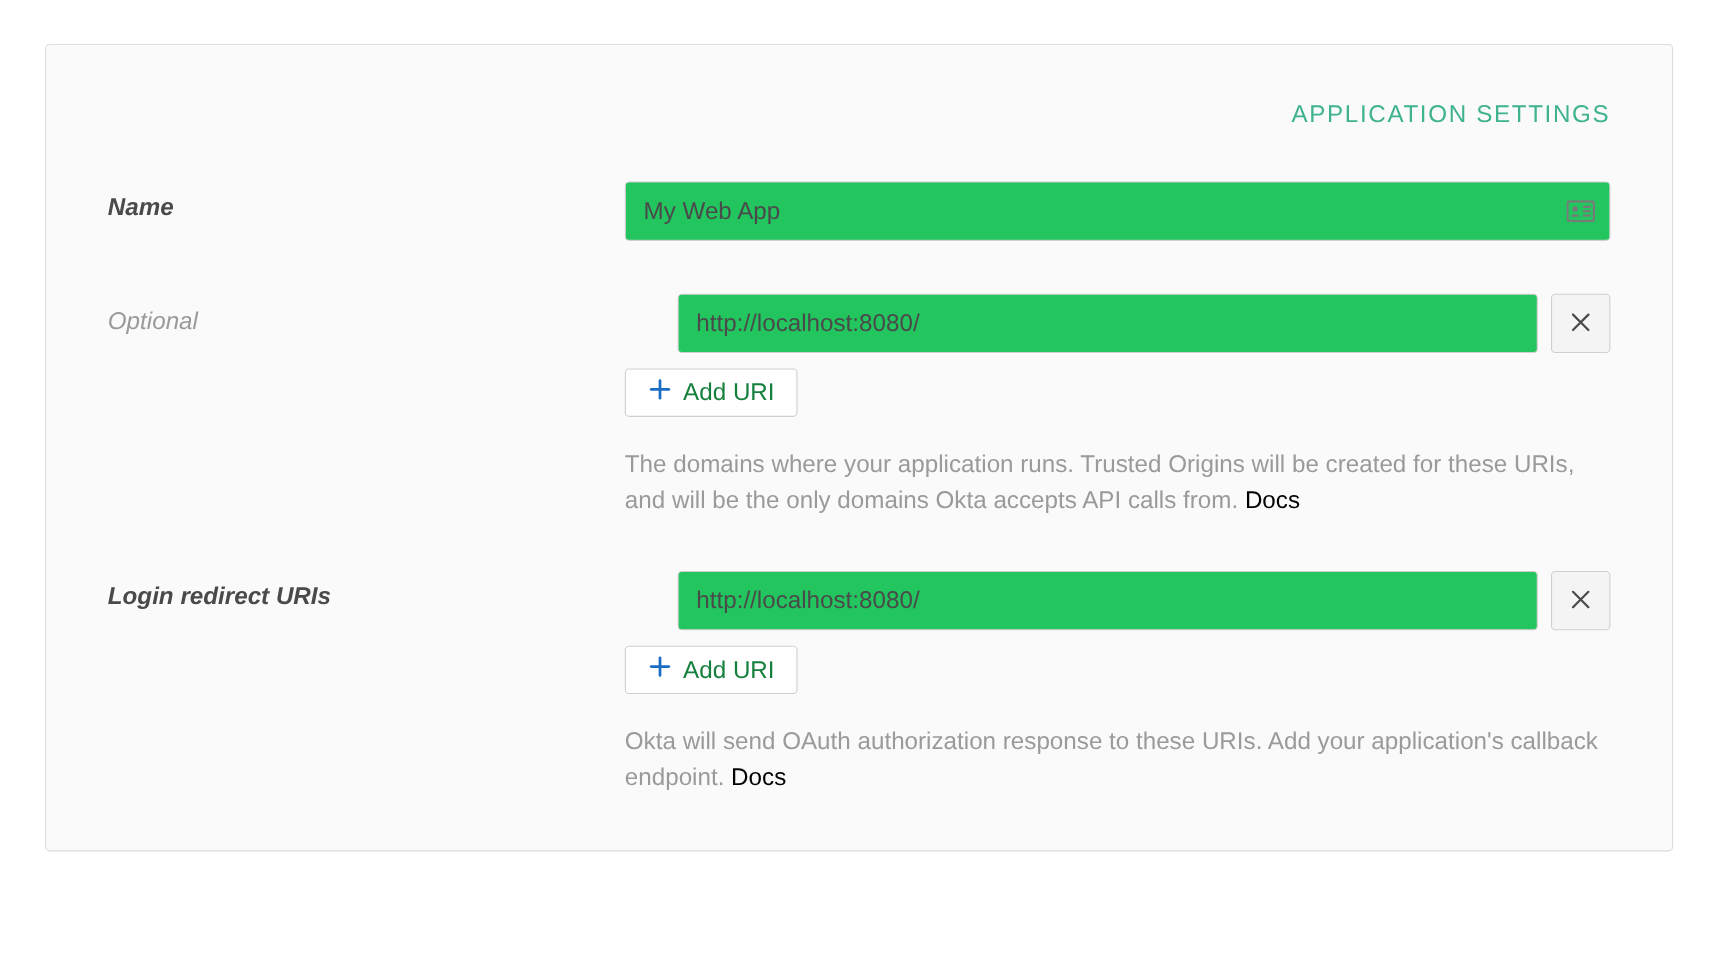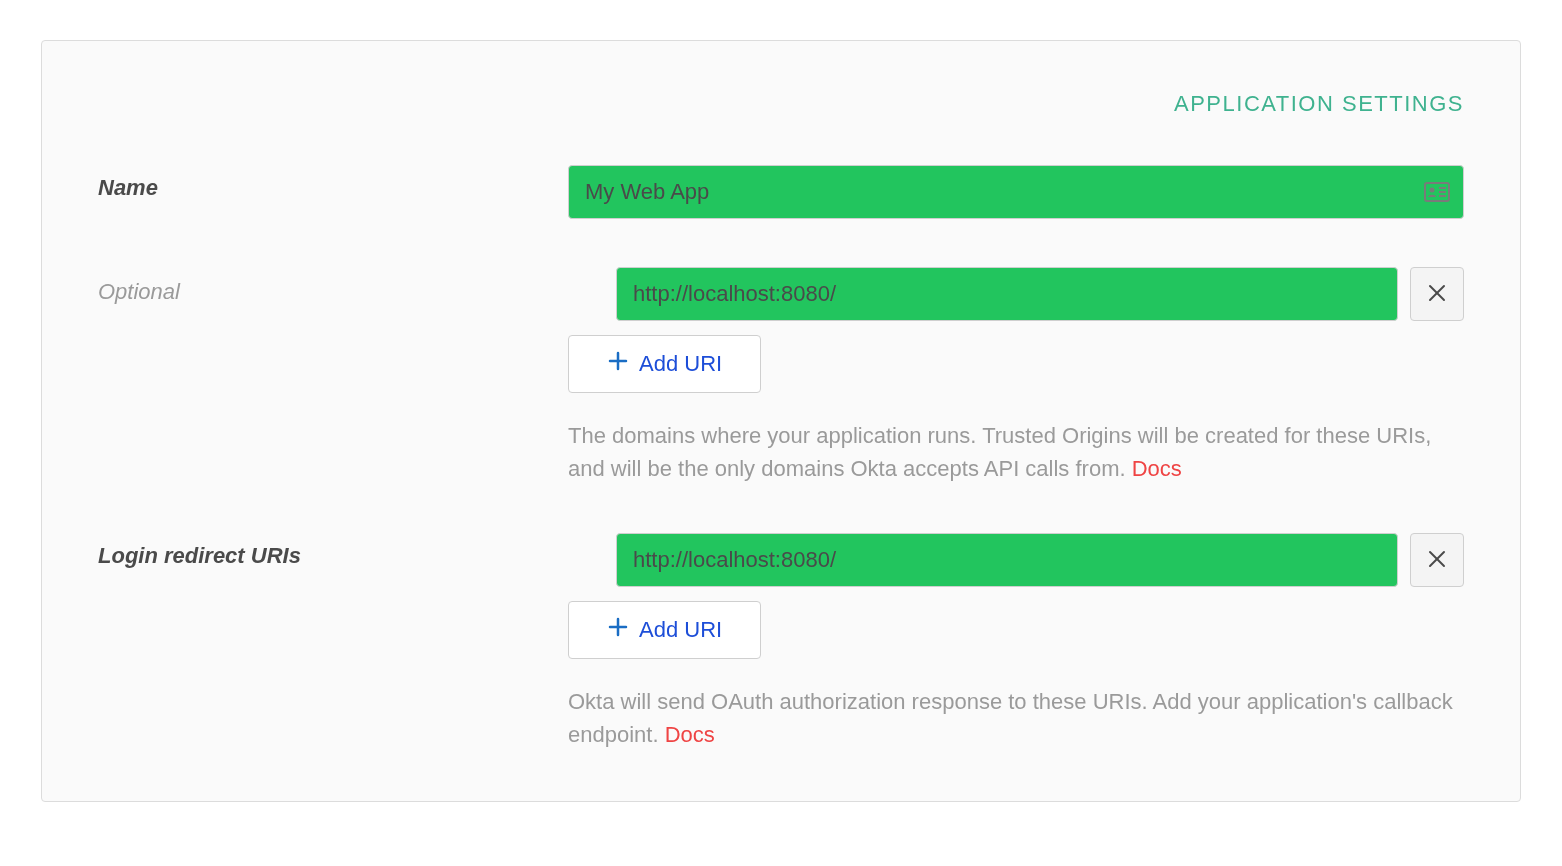--- a/index.html
+++ b/index.html
@@ -104,39 +104,39 @@
       width: 20px;
       height: 20px;
     }
     .add-btn {
       display: inline-flex;
       align-items: center;
       gap: 10px;
       background: #ffffff;
       border: 1px solid #cfcfcf;
       border-radius: 4px;
-      padding: 10px 38px;
-      font-size: 22px;
-      color: #1d4ed8;
+      padding: 10px 20px;
+      font-size: 22px;
+      color: #15803d;
       cursor: pointer;
       margin-top: 14px;
-      height: 58px;
+      height: 44px;
     }
     .add-btn svg {
       width: 22px;
       height: 22px;
     }
     .help-text {
       font-size: 22px;
       color: #9a9a9a;
       line-height: 1.5;
       margin-top: 26px;
     }
     .help-link {
-      color: #ef4444;
+      color: #000000;
       cursor: pointer;
       text-decoration: none;
       text-align: center;
     }
   </style>
 </head>
 <body>
 
 <div class="panel">
   <h2 class="section-title">APPLICATION SETTINGS</h2>

